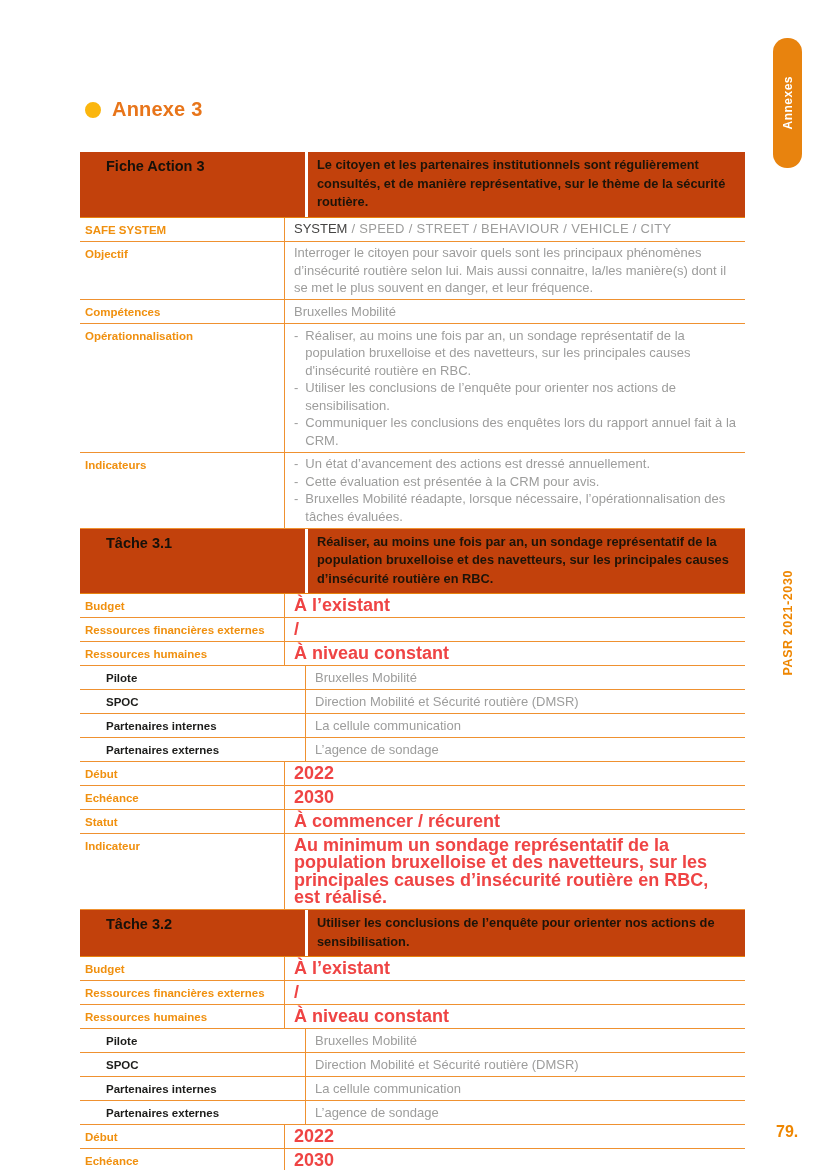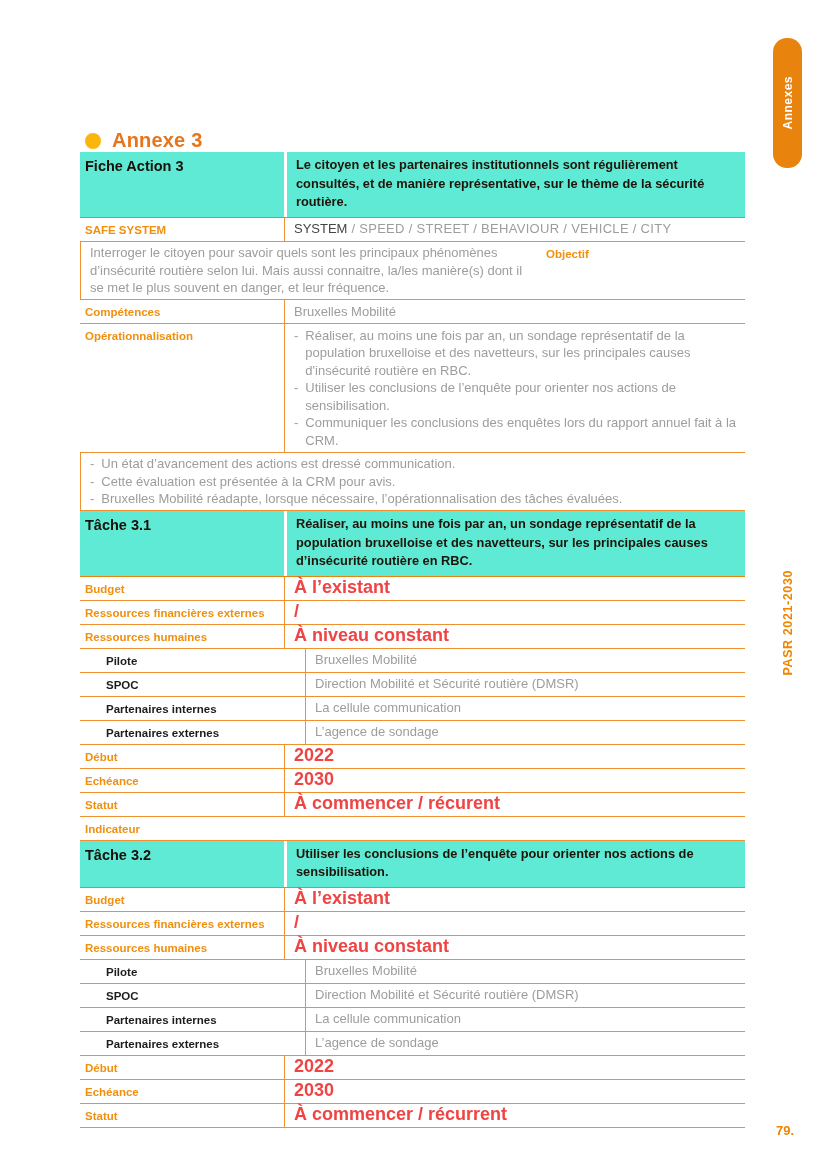--- a/index.html
+++ b/index.html
@@ -4,21 +4,21 @@
 <style>
   * { box-sizing: border-box; margin: 0; padding: 0; }
   html, body { background: #ffffff; }
   body {
     width: 827px; height: 1170px;
     position: relative;
     font-family: "Liberation Sans", sans-serif;
     overflow: hidden;
   }
   
-  .annex-title { position: absolute; left: 85px; top: 98px; display: flex; align-items: center; gap: 11px; margin-top: 31px; }
+  .annex-title { position: absolute; left: 85px; top: 98px; display: flex; align-items: center; gap: 11px; }
   .donut { width: 9px; height: 9px; border: 8px solid #FBB60E; border-radius: 50%; background: #fff; }
   .title-text { font-size: 20px; font-weight: bold; color: #E8751A; letter-spacing: .2px; }
 
   
   .fiche-table { position: absolute; left: 80px; top: 152px; width: 665px; }
   .row { display: flex; border-bottom: 1px solid #EF9130; }
   .cell { min-height: 22px; }
   .label {
     flex: 0 0 204px; width: 204px;
     padding: 4px 8px 2px 5px;
@@ -27,21 +27,21 @@
   }
   .label-dark { color: #1D1D1B; margin-left: 21px; }
   .value {
     flex: 1;
     border-left: 1px solid #EF9130;
     padding: 2.5px 8px 2.5px 9px;
     font-size: 13px; line-height: 17.5px;
   }
   .value-gray { color: #9D9D9C; }
   .value-orange { color: #ef4444; font-weight: bold; font-size: 18px; }
-  .header-row { background: #5eead4; border-bottom: 1px solid #E8830E; }
+  .header-row { background: #c2410c; border-bottom: 1px solid #E8830E; padding-left: 21px; }
   .header-row .label { color: #17110A; font-size: 14.5px; padding-top: 6px; }
   .header-row .value {
     border-left: 3px solid #ffffff;
     color: #1D1409; font-weight: bold; font-size: 12.8px;
     line-height: 18.5px; padding-top: 4px; padding-bottom: 5px;
   }
   .safe-bold { color: #454443; font-weight: normal; font-size: 13px; }
   .safe-rest { color: #9D9D9C; font-size: 13px; letter-spacing: .3px; }
   .list-item { display: flex; gap: 7px; }
   .list-item .dash { flex: 0 0 auto; }
@@ -58,42 +58,42 @@
     color: #ffffff; font-weight: bold; font-size: 12px; letter-spacing: .5px;
   }
   .side-vertical {
     position: absolute; left: 774px; top: 555px; width: 28px; height: 135px;
     display: flex; align-items: center; justify-content: center;
   }
   .side-vertical .vtext {
     writing-mode: vertical-rl; transform: rotate(180deg);
     color: #EE8600; font-weight: bold; font-size: 12.5px; letter-spacing: .6px;
   }
-  .page-number { position: absolute; left: 776px; top: 1123px; color: #EE8600; font-weight: bold; font-size: 13px; }
+  .page-number { position: absolute; left: 776px; top: 1123px; color: #EE8600; font-weight: bold; font-size: 16px; }
 </style>
 </head>
 <body>
 
 <div class="annex-title">
   <span class="donut"></span>
   <span class="title-text">Annexe 3</span>
 </div>
 
 <div class="fiche-table">
     <div class="row header-row">
       <div class="cell label">Fiche Action 3</div>
       <div class="cell value">Le citoyen et les partenaires institutionnels sont régulièrement consultés, et de manière représentative, sur le thème de la sécurité routière.</div>
     </div>
     <div class="row">
       <div class="cell label">SAFE SYSTEM</div>
       <div class="cell value value-gray"><span class="safe-bold">SYSTEM</span><span class="safe-rest"> / SPEED / STREET / BEHAVIOUR / VEHICLE / CITY</span></div>
     </div>
     <div class="row">
+      <div class="cell label">Objectif</div>
       <div class="cell value value-gray">Interroger le citoyen pour savoir quels sont les principaux phénomènes d’insécurité routière selon lui. Mais aussi connaitre, la/les manière(s) dont il se met le plus souvent en danger, et leur fréquence.</div>
-      <div class="cell label">Objectif</div>
     </div>
     <div class="row">
       <div class="cell label">Compétences</div>
       <div class="cell value value-gray">Bruxelles Mobilité</div>
     </div>
     <div class="row">
       <div class="cell label">Opérationnalisation</div>
       <div class="cell value value-gray">
         <div class="list-item">
           <span class="dash">-</span>
@@ -103,24 +103,25 @@
           <span class="dash">-</span>
           <span class="li-text">Utiliser les conclusions de l’enquête pour orienter nos actions de sensibilisation.</span>
         </div>
         <div class="list-item">
           <span class="dash">-</span>
           <span class="li-text">Communiquer les conclusions des enquêtes lors du rapport annuel fait à la CRM.</span>
         </div>
       </div>
     </div>
     <div class="row">
+      <div class="cell label">Indicateurs</div>
       <div class="cell value value-gray">
         <div class="list-item">
           <span class="dash">-</span>
-          <span class="li-text">Un état d’avancement des actions est dressé communication.</span>
+          <span class="li-text">Un état d’avancement des actions est dressé annuellement.</span>
         </div>
         <div class="list-item">
           <span class="dash">-</span>
           <span class="li-text">Cette évaluation est présentée à la CRM pour avis.</span>
         </div>
         <div class="list-item">
           <span class="dash">-</span>
           <span class="li-text">Bruxelles Mobilité réadapte, lorsque nécessaire, l’opérationnalisation des tâches évaluées.</span>
         </div>
       </div>
@@ -164,20 +165,21 @@
     <div class="row">
       <div class="cell label">Echéance</div>
       <div class="cell value value-orange">2030</div>
     </div>
     <div class="row">
       <div class="cell label">Statut</div>
       <div class="cell value value-orange">À commencer / récurent</div>
     </div>
     <div class="row">
       <div class="cell label">Indicateur</div>
+      <div class="cell value value-orange">Au minimum un sondage représentatif de la population bruxelloise et des navetteurs, sur les principales causes d’insécurité routière en RBC, est réalisé.</div>
     </div>
     <div class="row header-row">
       <div class="cell label">Tâche 3.2</div>
       <div class="cell value">Utiliser les conclusions de l’enquête pour orienter nos actions de sensibilisation.</div>
     </div>
     <div class="row">
       <div class="cell label">Budget</div>
       <div class="cell value value-orange">À l’existant</div>
     </div>
     <div class="row">

